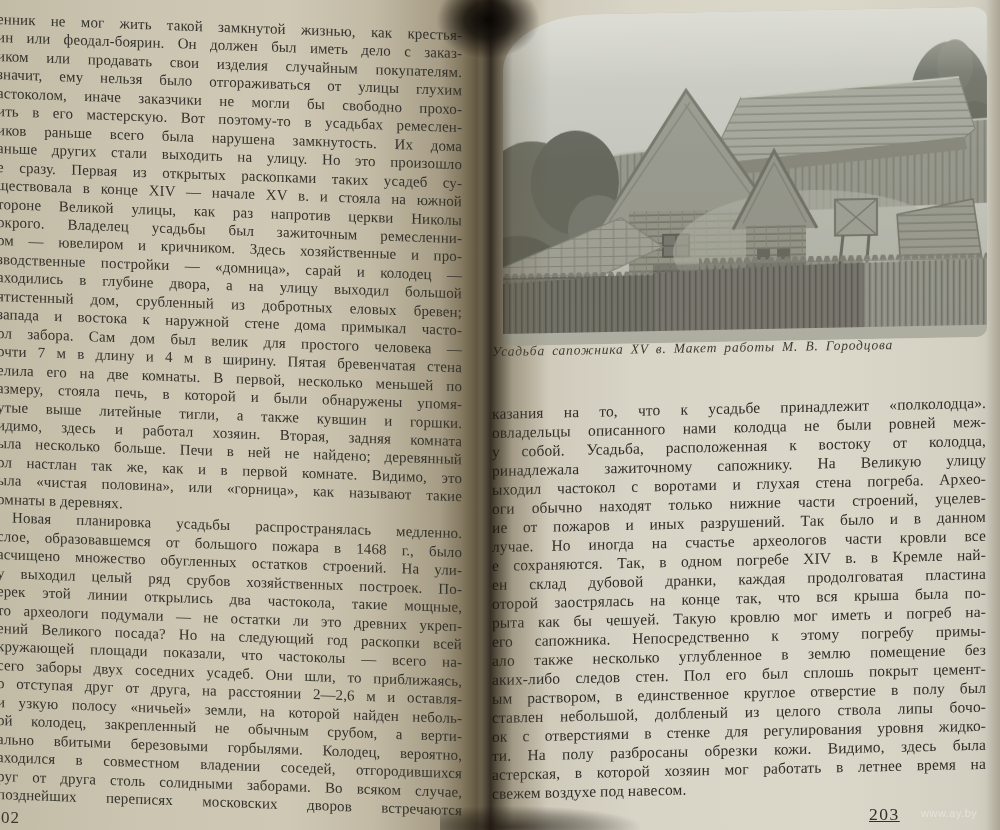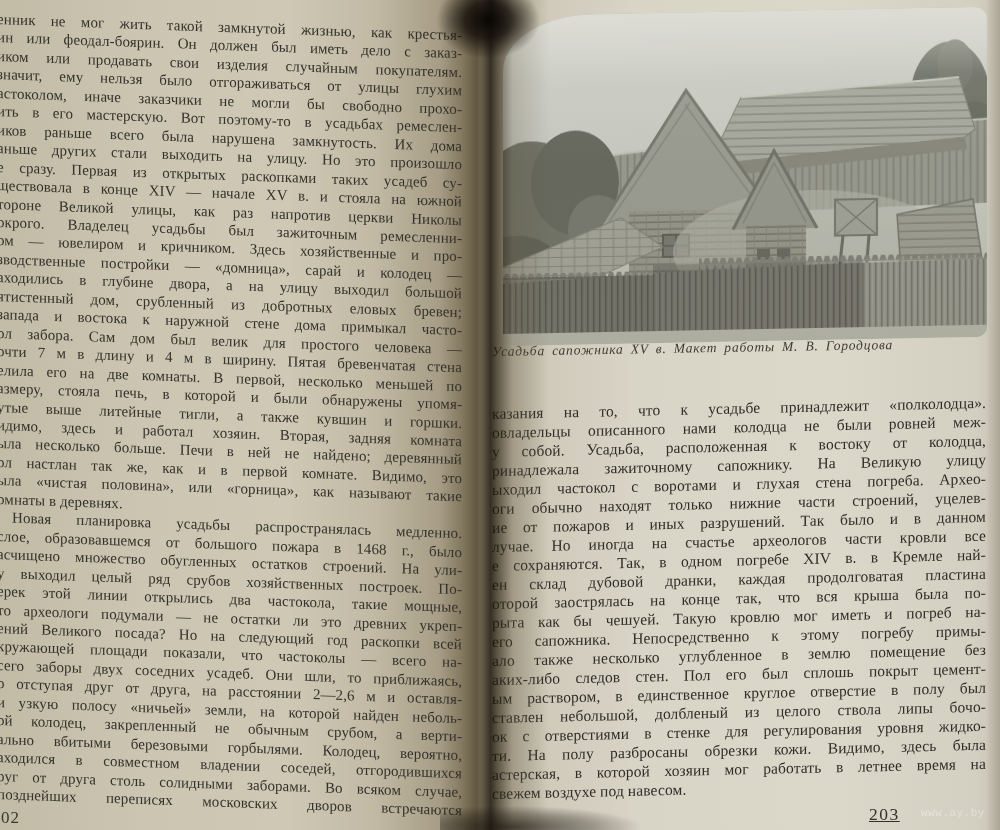--- a/index.html
+++ b/index.html
@@ -52,21 +52,21 @@
     position:absolute;left:14px;top:344px;width:480px;
     transform:skewY(-1deg);transform-origin:0 0;
     font-style:italic;font-size:13.5px;letter-spacing:.8px;word-spacing:3px;
     color:#3e3b33;
   }
   .pn{position:absolute;color:#3a372f;}
   .pn-left{left:1px;top:808px;font-size:17px;letter-spacing:1px;}
   .pn-right{left:391px;top:804px;font-size:17.5px;letter-spacing:1.5px;color:#32302a;text-decoration:underline;}
   .watermark{
     position:absolute;left:443px;top:807px;
-    font-family:Liberation Mono, monospace;
+    font-family:Liberation Sans, sans-serif;
     font-size:11px;letter-spacing:.5px;color:rgba(248,246,240,.5);
   }
   .gutter{
     position:absolute;left:440px;top:0;width:110px;height:830px;pointer-events:none;
     background:linear-gradient(90deg,
       rgba(74,62,40,0) 0%,
       rgba(74,62,40,.16) 20%,
       rgba(44,34,18,.42) 38%,
       rgba(18,12,6,.74) 46%,
       rgba(30,22,10,.55) 52%,

